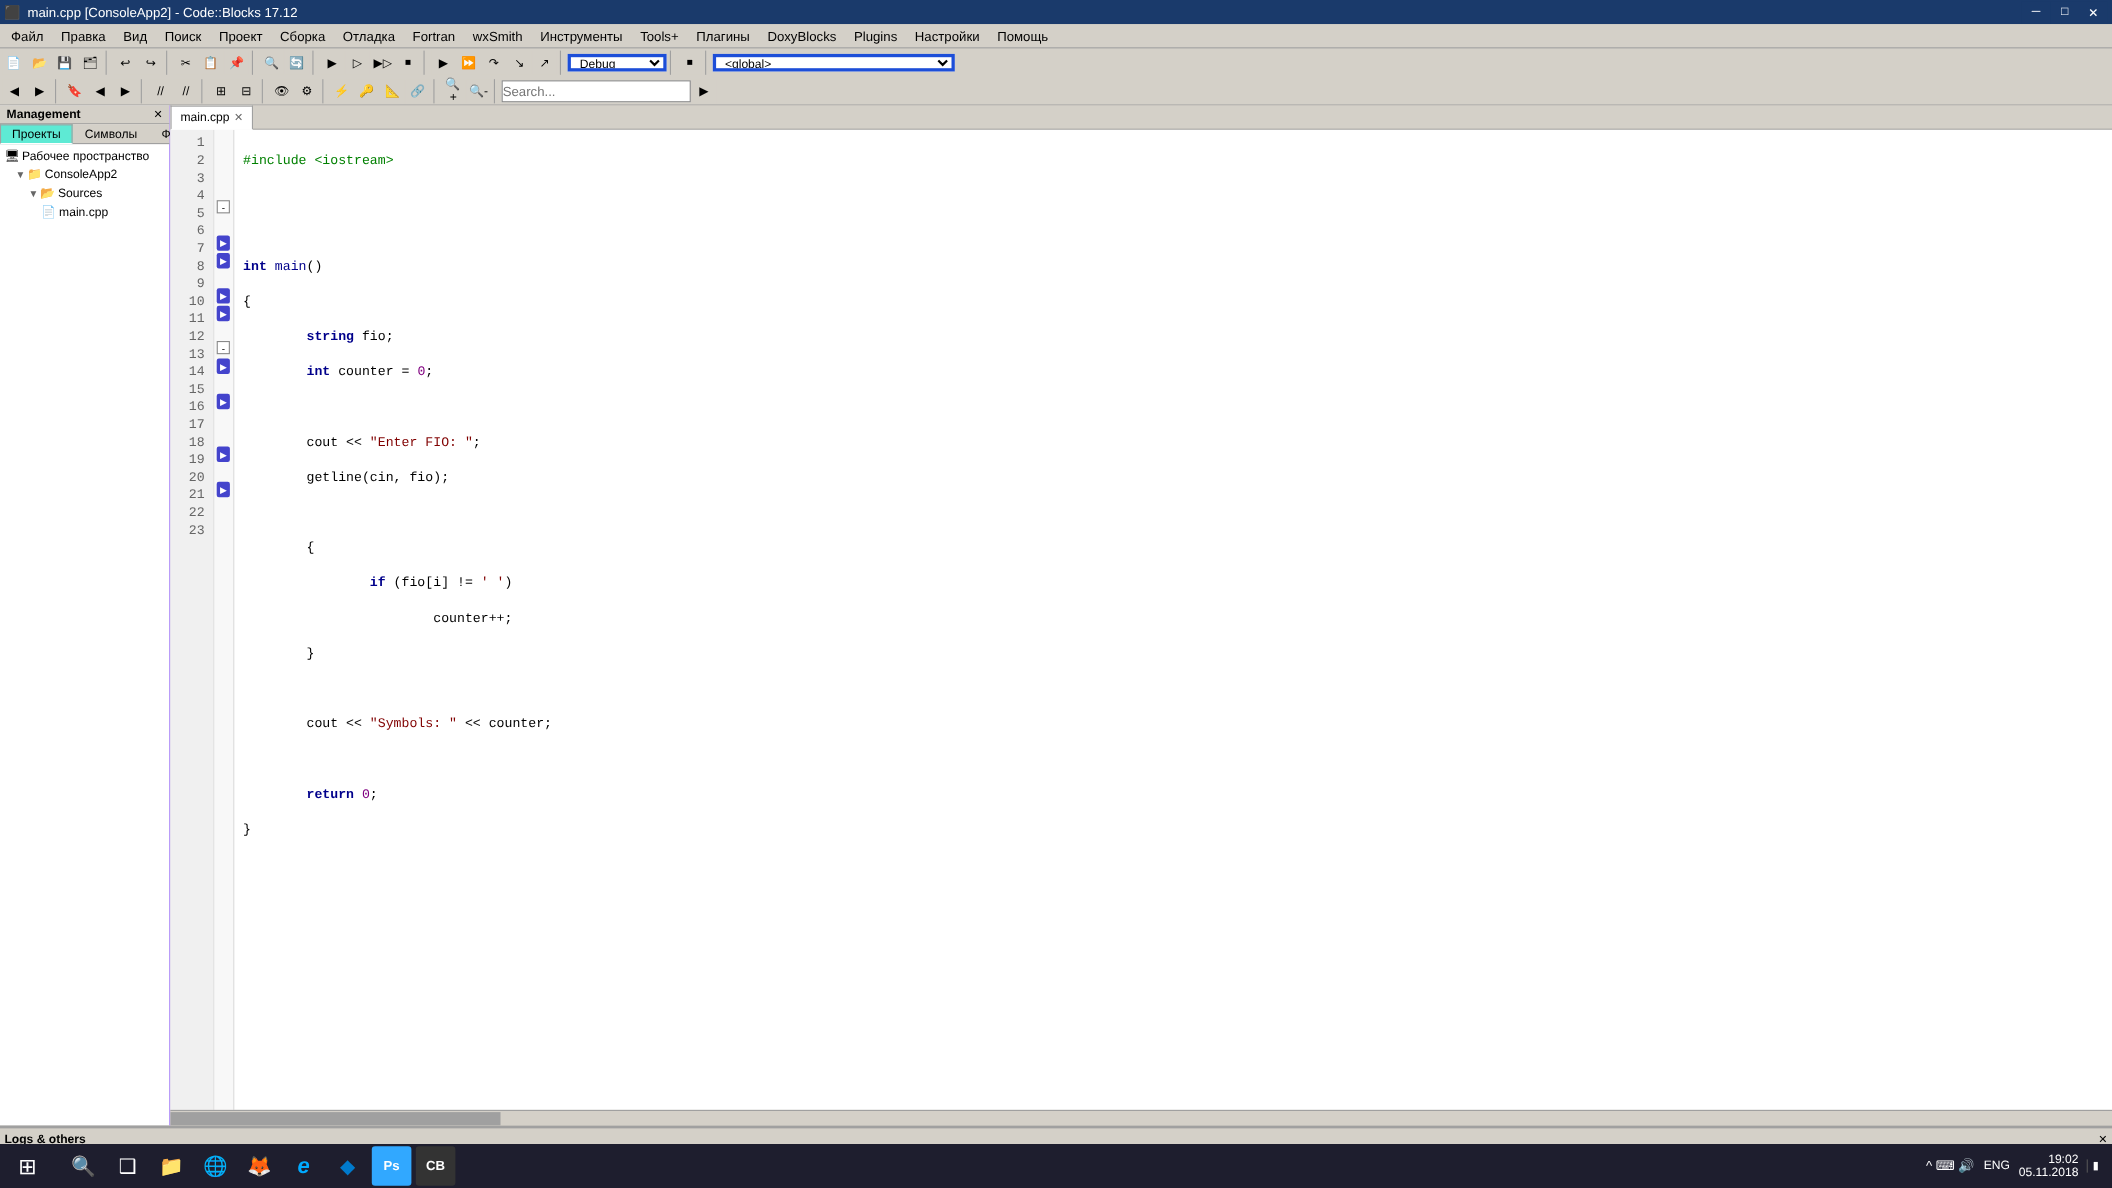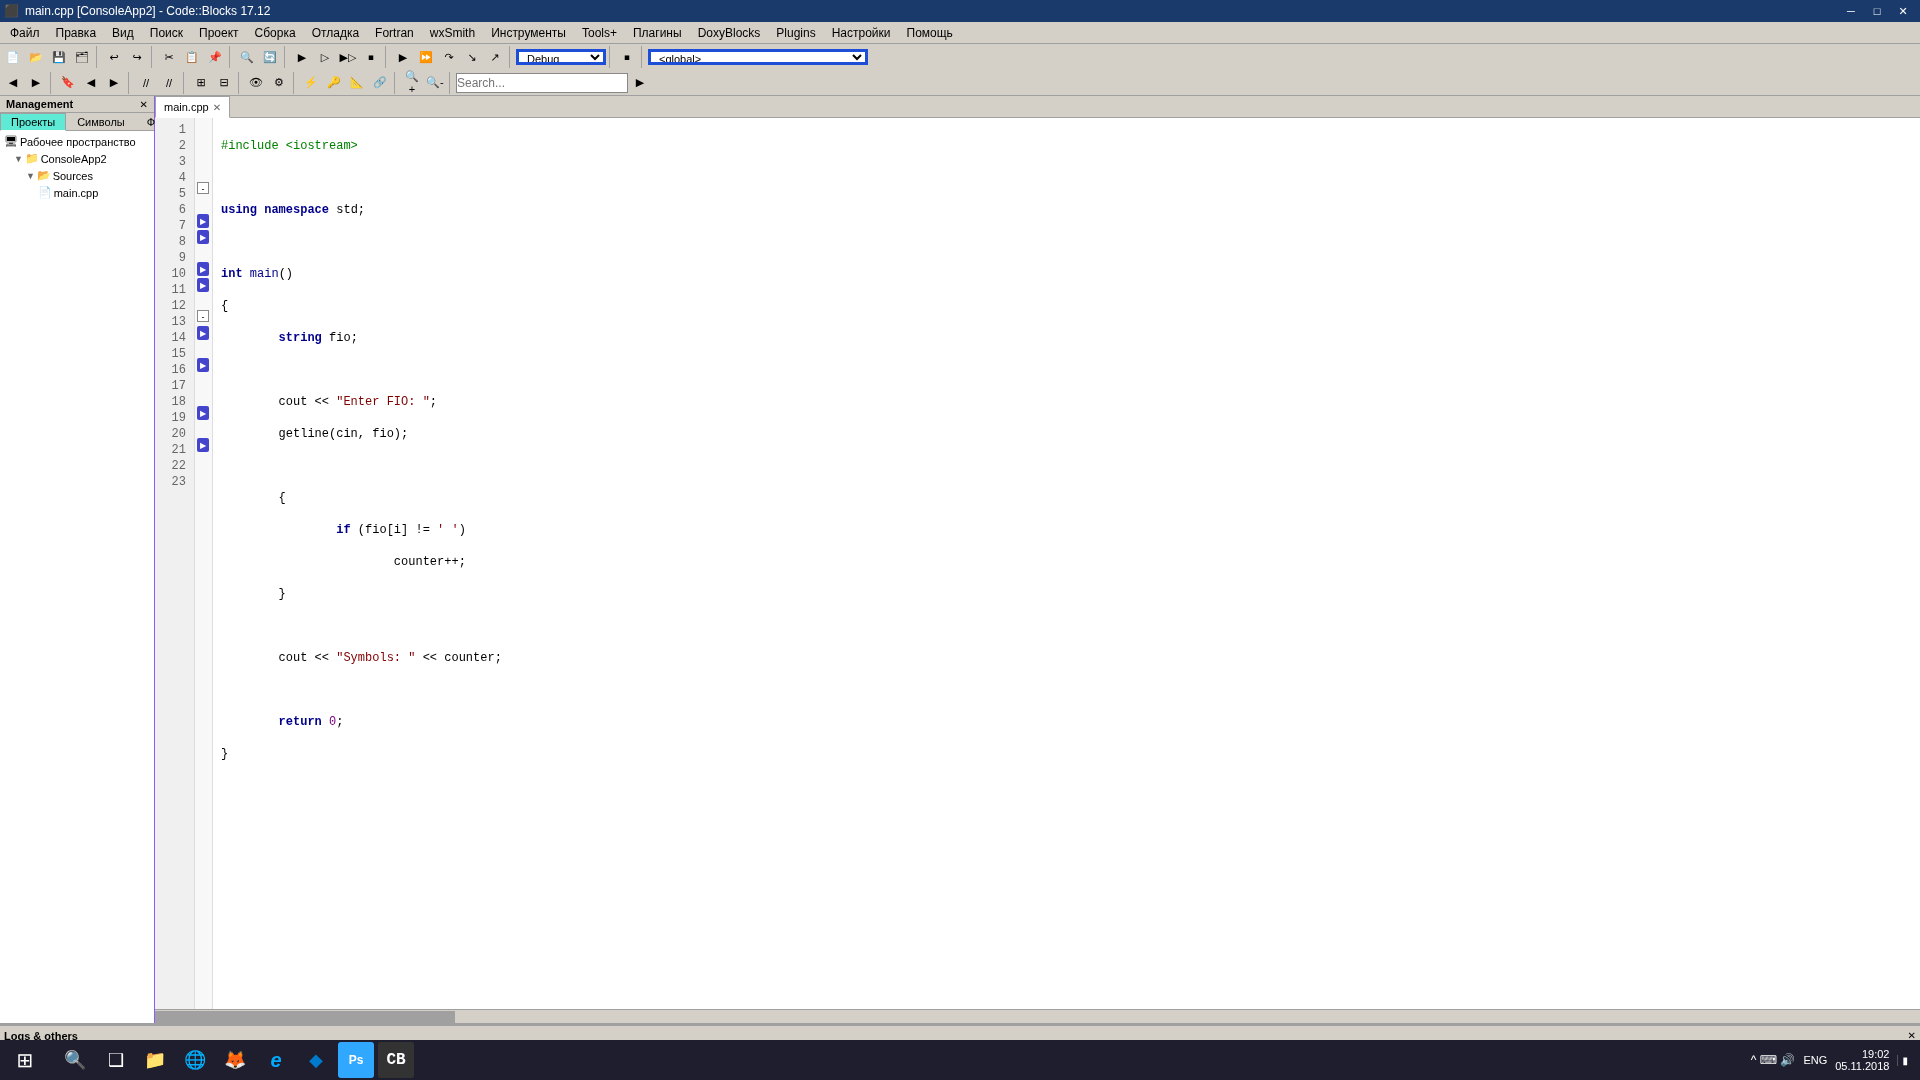--- a/index.html
+++ b/index.html
@@ -505,25 +505,25 @@
         <div style="position:absolute; top:144px; left:2px; width:12px; height:14px; background:#4444cc; border-radius:2px; font-size:8px; color:white; display:flex; align-items:center; justify-content:center;">▶</div>
         <div style="position:absolute; top:160px; left:2px; width:12px; height:14px; background:#4444cc; border-radius:2px; font-size:8px; color:white; display:flex; align-items:center; justify-content:center;">▶</div>
         <div style="position:absolute; top:208px; left:2px; width:12px; height:14px; background:#4444cc; border-radius:2px; font-size:8px; color:white; display:flex; align-items:center; justify-content:center;">▶</div>
         <div style="position:absolute; top:240px; left:2px; width:12px; height:14px; background:#4444cc; border-radius:2px; font-size:8px; color:white; display:flex; align-items:center; justify-content:center;">▶</div>
         <div style="position:absolute; top:288px; left:2px; width:12px; height:14px; background:#4444cc; border-radius:2px; font-size:8px; color:white; display:flex; align-items:center; justify-content:center;">▶</div>
         <div style="position:absolute; top:320px; left:2px; width:12px; height:14px; background:#4444cc; border-radius:2px; font-size:8px; color:white; display:flex; align-items:center; justify-content:center;">▶</div>
       </div>
       <div class="code-content">
 <span class="code-line"><span class="inc">#include &lt;iostream&gt;</span></span>
 <span class="code-line"></span>
-<span class="code-line"><span class="kw">using namespace</span> std;</span>
 <span class="code-line"></span>
 <span class="code-line"><span class="kw">int</span> <span class="fn">main</span>()</span>
 <span class="code-line">{</span>
 <span class="code-line">        <span class="kw">string</span> fio;</span>
+<span class="code-line">        <span class="kw">int</span> counter = <span class="num">0</span>;</span>
 <span class="code-line"></span>
 <span class="code-line">        cout &lt;&lt; <span class="str">"Enter FIO: "</span>;</span>
 <span class="code-line">        getline(cin, fio);</span>
 <span class="code-line"></span>
 <span class="code-line">        {</span>
 <span class="code-line">                <span class="kw">if</span> (fio[i] != <span class="str">' '</span>)</span>
 <span class="code-line">                        counter++;</span>
 <span class="code-line">        }</span>
 <span class="code-line"></span>
 <span class="code-line">        cout &lt;&lt; <span class="str">"Symbols: "</span> &lt;&lt; counter;</span>
@@ -620,21 +620,21 @@
   </div>
   <div class="taskbar-icons">
     <div class="taskbar-icon" style="color:white;">🔍</div>
     <div class="taskbar-icon" style="color:white;">❑</div>
     <div class="taskbar-icon">📁</div>
     <div class="taskbar-icon">🌐</div>
     <div class="taskbar-icon">🦊</div>
     <div class="taskbar-icon" style="color:#00aaff; font-size:20px; font-weight:bold; font-style:italic;">e</div>
     <div class="taskbar-icon" style="color:#007acc; font-size:18px;">◆</div>
     <div class="taskbar-icon" style="background:#31a8ff; border-radius:3px; color:white; font-size:12px; font-weight:bold;">Ps</div>
-    <div class="taskbar-icon" style="background:#333; color:white; font-size:16px; font-weight:bold; border-radius:3px;font-family:Liberation Mono, monospace;">CB</div>
+    <div class="taskbar-icon" style="background:#333; color:white; font-size:12px; font-weight:bold; border-radius:3px;">CB</div>
   </div>
   <div class="taskbar-right">
     <span style="color:white; font-size:12px;">^ ⌨ 🔊</span>
     <span style="color:white; font-size:11px;">ENG</span>
     <div class="taskbar-clock">
       <div style="color:white;">19:02</div>
       <div style="color:white;">05.11.2018</div>
     </div>
     <span style="color:white; border-left:1px solid #555; padding-left:4px; font-size:10px;">▮</span>
   </div>

